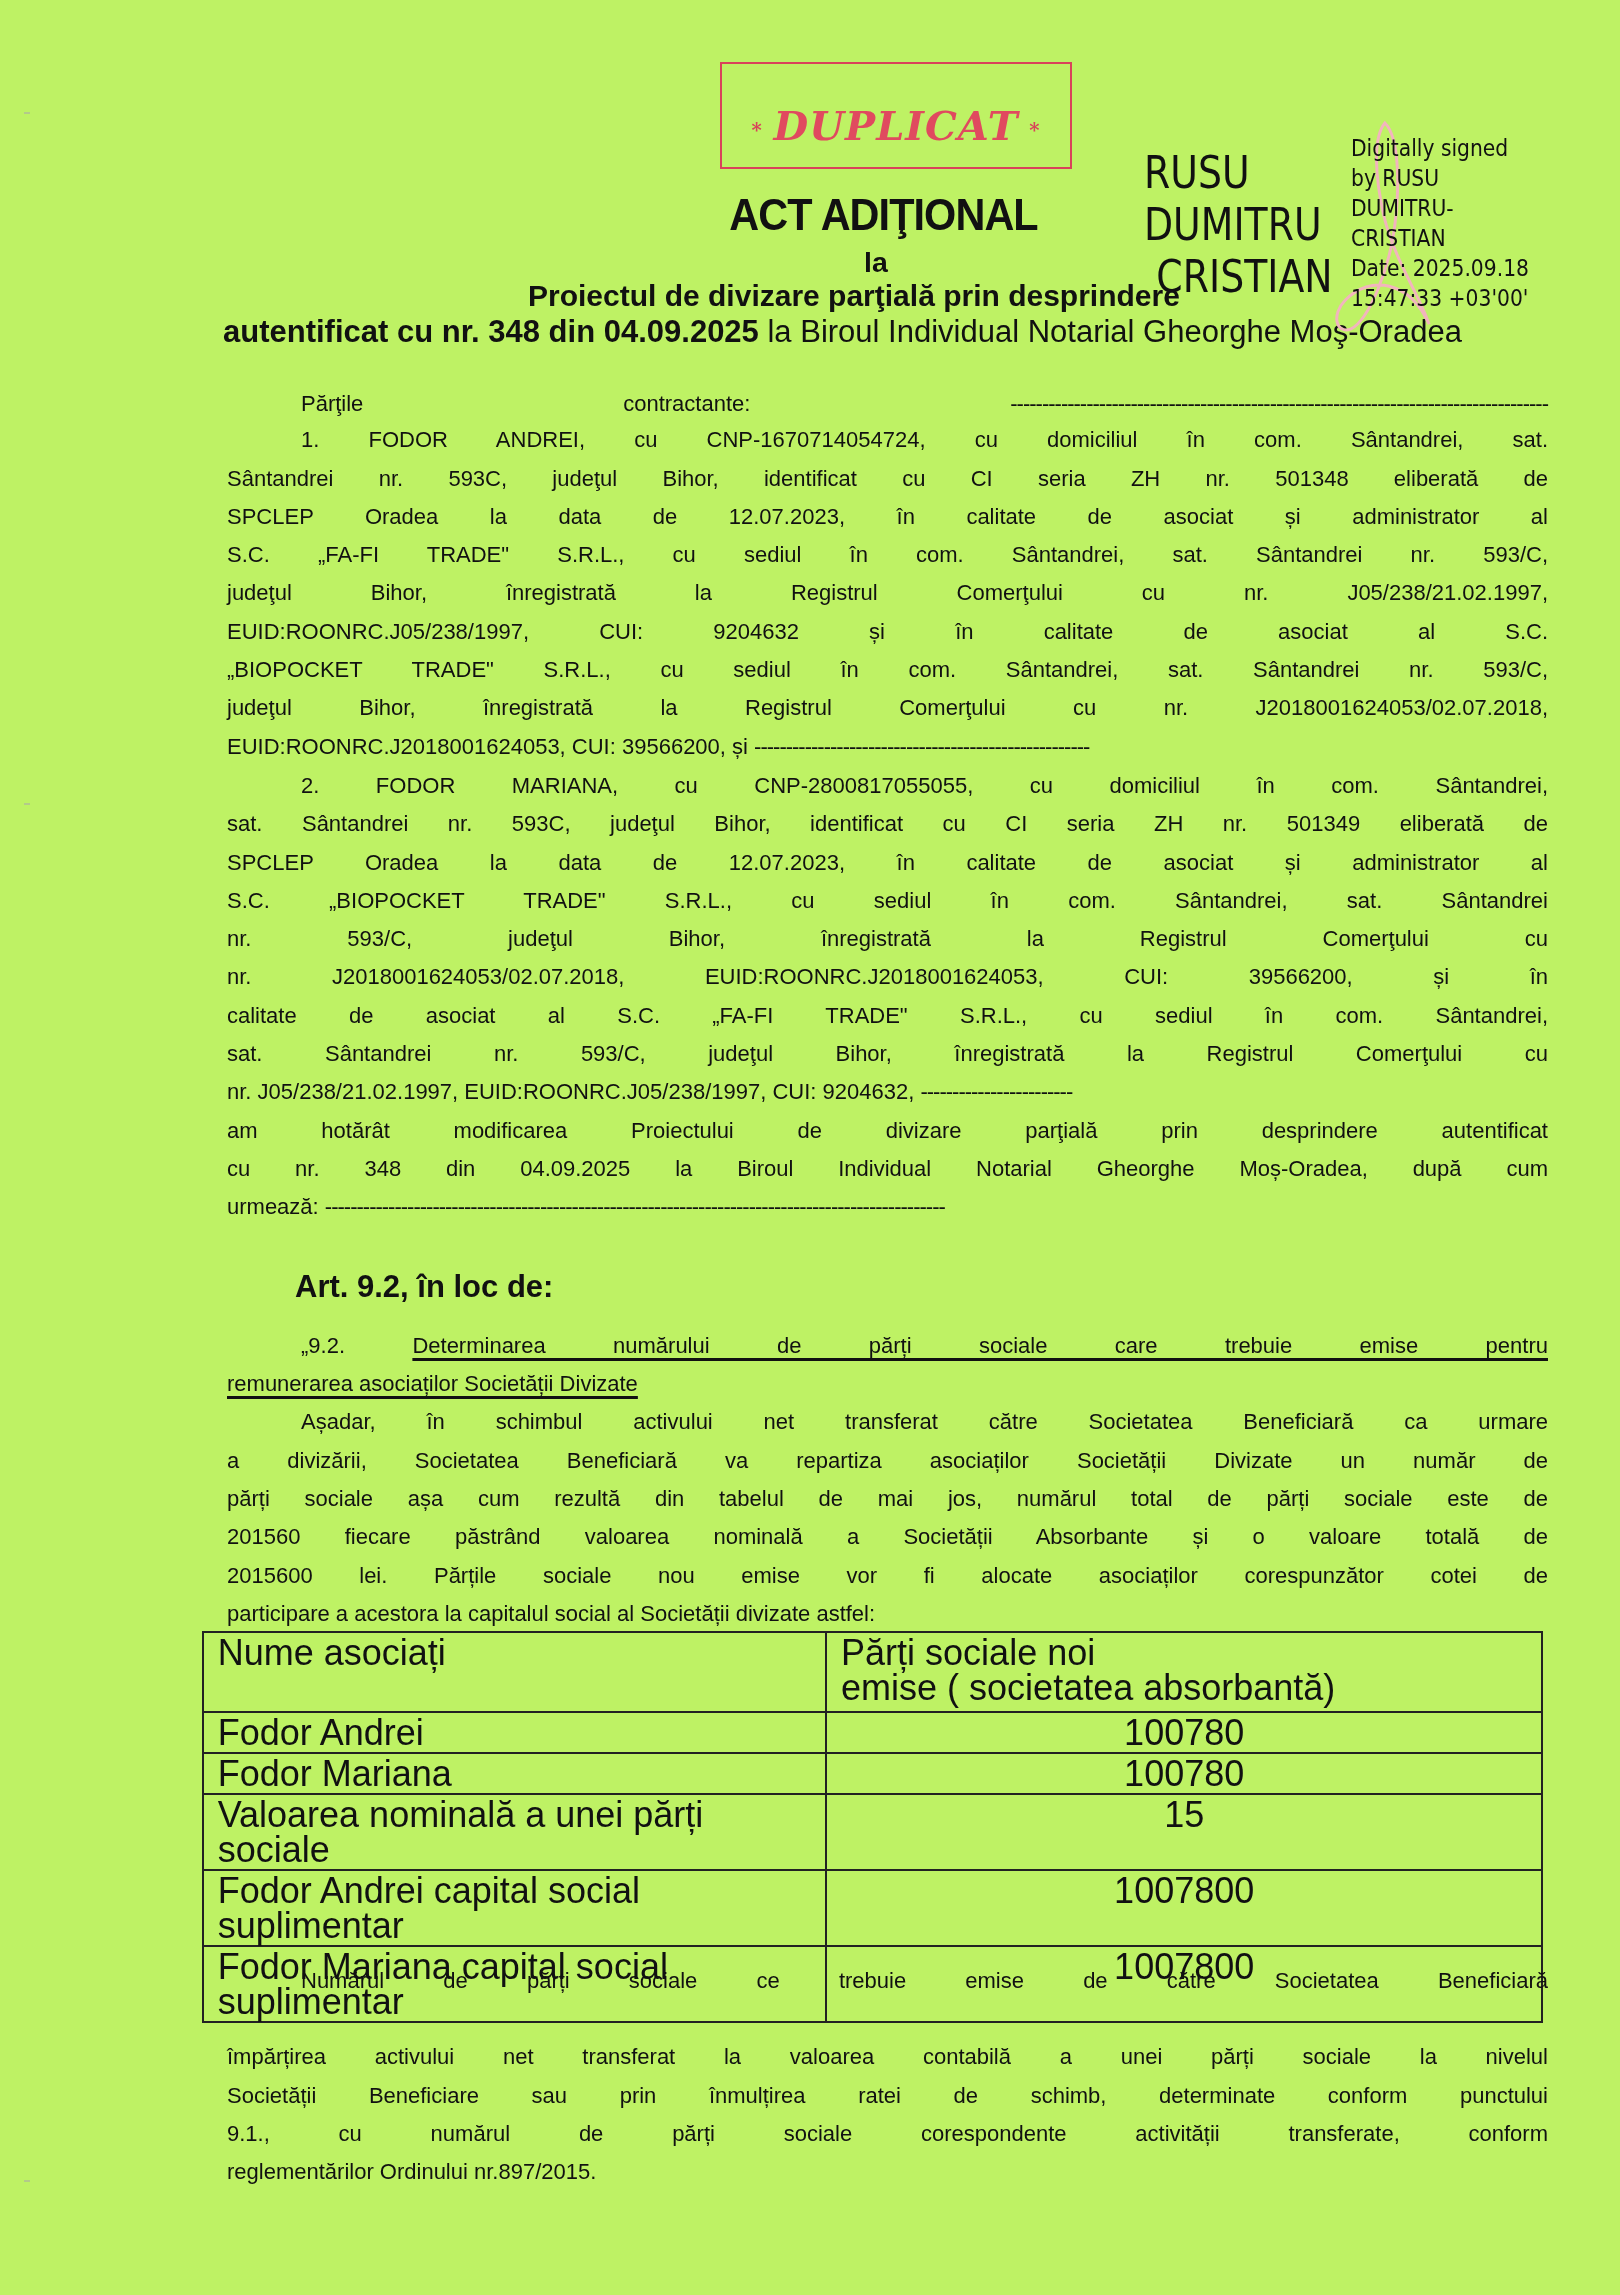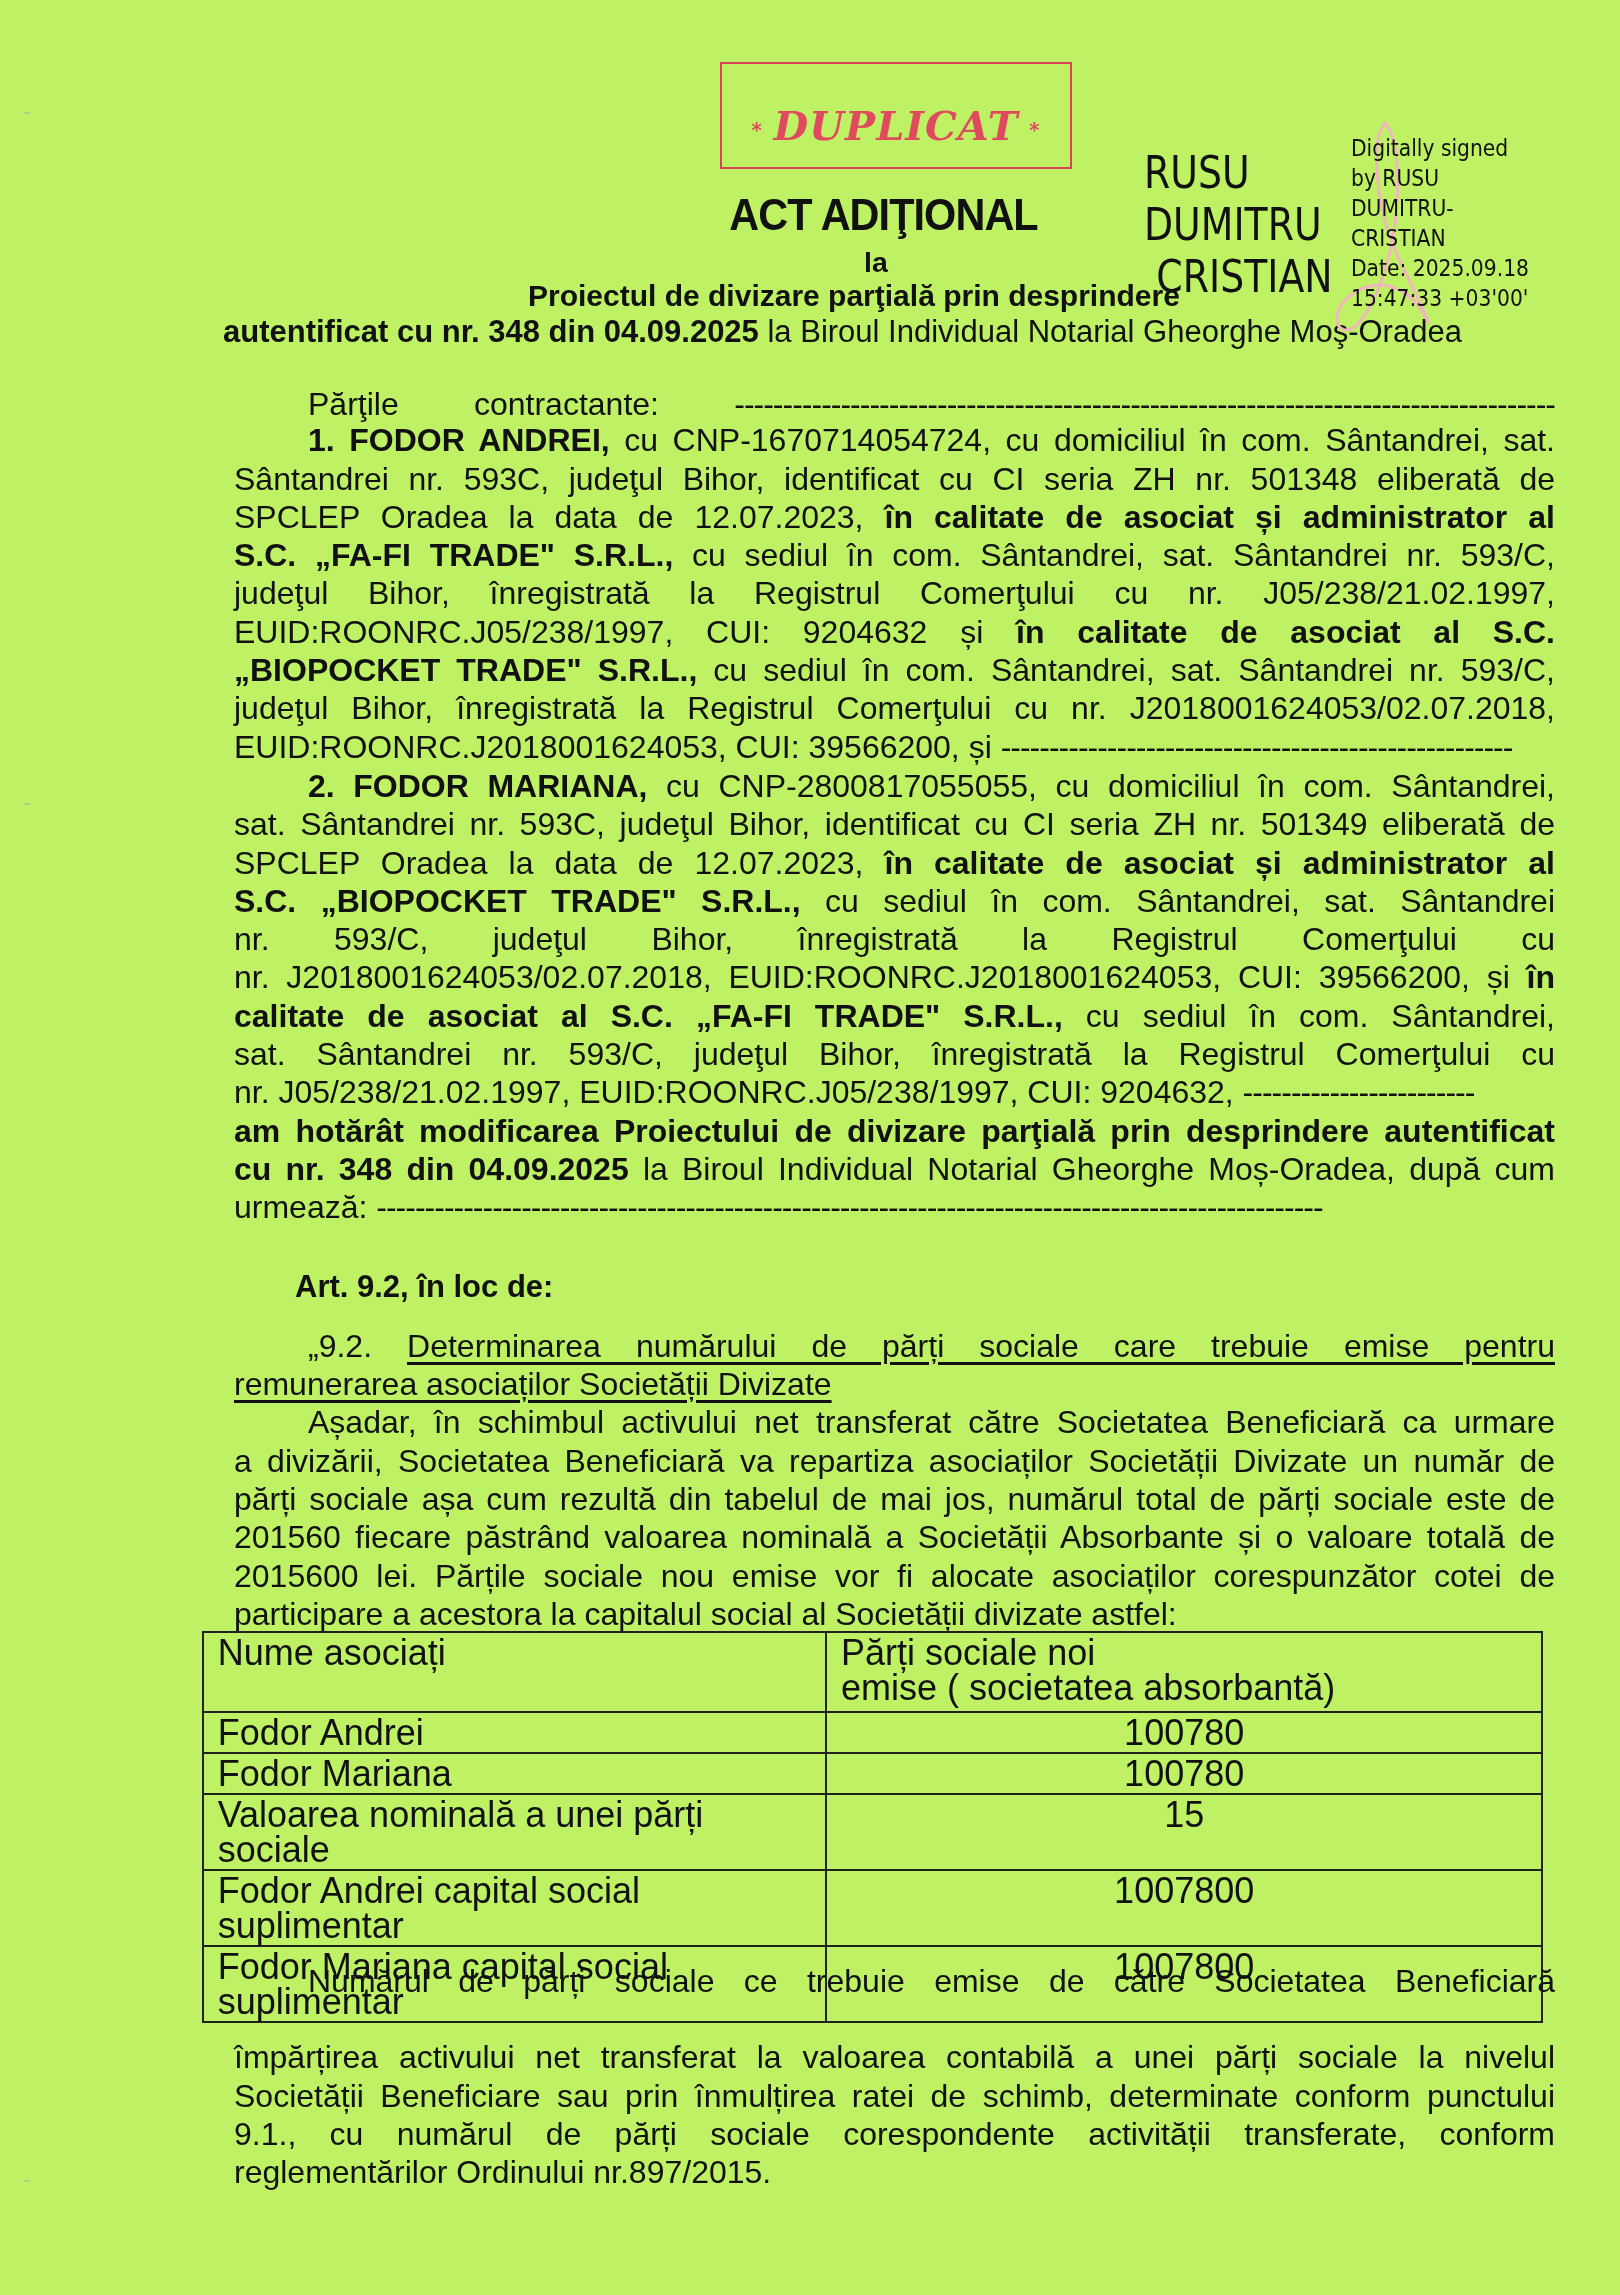--- a/index.html
+++ b/index.html
@@ -28,24 +28,24 @@
 
   
   .sig-name { position:absolute; left:1144px; top:147px; font-family:"DejaVu Sans", sans-serif;
               font-size:45px; line-height:52px; color:#111; transform:scaleX(0.84); transform-origin:left top; }
   .sig-name div:nth-child(3) { margin-left:14.7px; }
   .sig-details { position:absolute; left:1351px; top:133px; font-family:"DejaVu Sans", sans-serif;
                  font-size:23.6px; line-height:30px; color:#111; transform:scaleX(0.86); transform-origin:left top; white-space:nowrap; }
   .sig-logo { position:absolute; left:1326px; top:118px; width:108px; height:226px; pointer-events:none; }
 
   
-  .line { position:absolute; left:234px; width:1321px; font-size:32px; line-height:38px; white-space:nowrap;
+  .line { position:absolute; left:227px; width:1321px; font-size:22px; line-height:38px; white-space:nowrap;
           text-align:justify; text-align-last:justify; }
   .line.noj { text-align:left; text-align-last:left; }
-  .line b { font-weight:bold; }
+  .line b { font-weight:normal; }
   .indent { padding-left:74px; box-sizing:border-box; }
   .dashes { letter-spacing:-1px; }
 
   .art { position:absolute; left:295px; top:1269px; font-size:31px; font-weight:bold; }
   .u { text-decoration:underline; text-decoration-thickness:2.5px; text-underline-offset:4.9px; }
 
   
   .tbl { position:absolute; left:202px; top:1631px; width:1341px; border-collapse:collapse;
          font-size:36px; line-height:35px; }
   .tbl td { border:2px solid #222; padding:2px 13.7px; vertical-align:top; }

